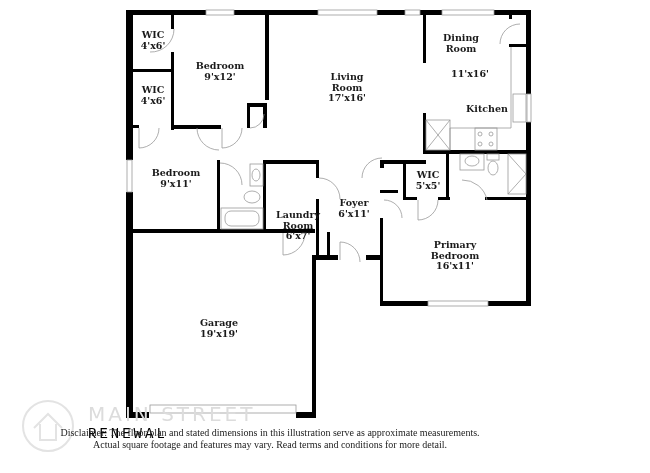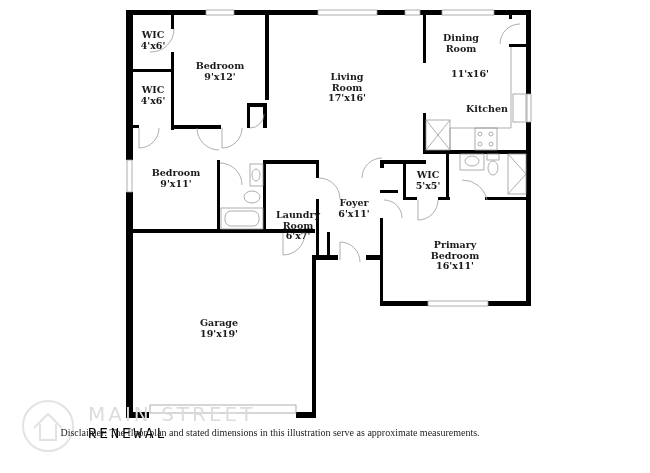--- a/index.html
+++ b/index.html
@@ -192,13 +192,14 @@
   <svg width="60" height="60" viewBox="0 0 60 60">
     <circle cx="28" cy="28" r="25" fill="none" stroke="#e3e3e3" stroke-width="2"></circle>
     <path d="M14 30 L28 16 L42 30 M20 26 L20 42 L36 42 L36 26" fill="none" stroke="#e3e3e3" stroke-width="2"></path>
   </svg>
   <div class="wm-line1">MAIN STREET</div>
   <div class="wm-line2">RENEWAL</div>
 </div>
 
 <div class="disclaimer">
   <div>Disclaimer: The floor plan and stated dimensions in this illustration serve as approximate measurements.</div>
+  <div>Actual square footage and features may vary. Read terms and conditions for more detail.</div>
 </div>
 
 </body></html>

